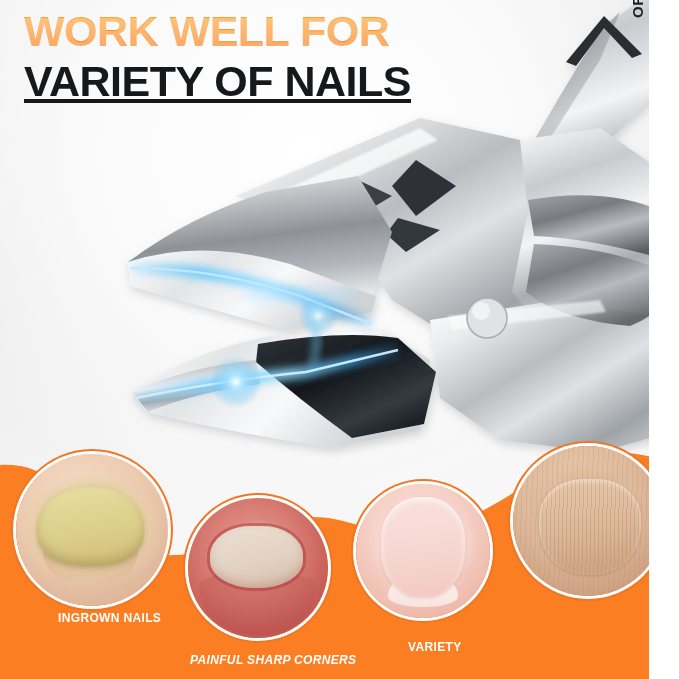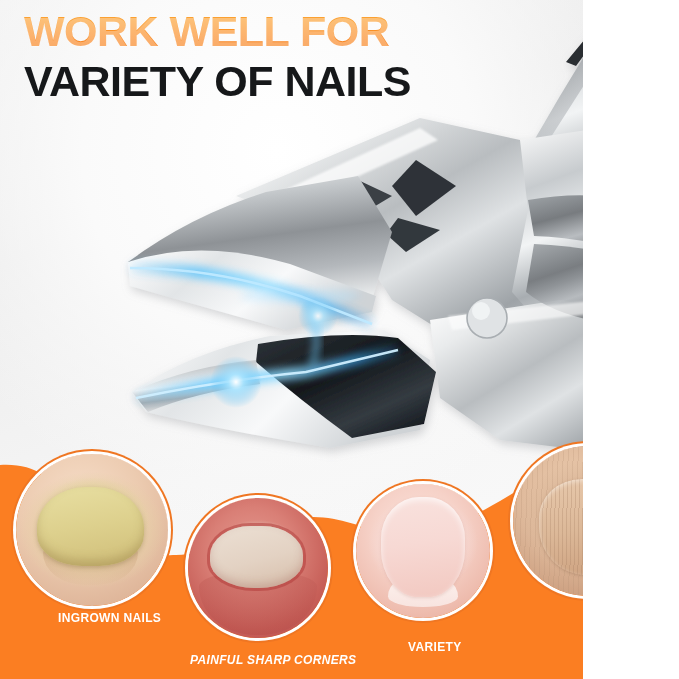--- a/index.html
+++ b/index.html
@@ -6,21 +6,21 @@
   * { margin:0; padding:0; box-sizing:border-box; }
   html, body {
     width:679px; height:679px;
     overflow:hidden;
     font-family:"Liberation Sans", sans-serif;
     background:#ffffff;
   }
 
   #stage {
     position:relative;
-    width:583px; height:679px;
+    width:649px; height:679px;
     overflow:hidden;
     background:linear-gradient(160deg,#f2f2f2 0%,#ececec 30%,#f6f6f6 62%,#fbfbfb 100%);
   }
 
   
   .backdrop-glow{
     position:absolute; left:-10%; top:-12%;
     width:120%; height:90%;
     background:radial-gradient(ellipse at 48% 38%, #ffffff 0%, #fafafa 38%, rgba(235,235,235,0) 72%);
     pointer-events:none;
@@ -32,20 +32,21 @@
   .hl-1 {
     font-size:43px; line-height:50px;
     background:linear-gradient(180deg,#fcb040 0%,#fb9a2b 34%,#f9831c 70%,#f57d18 100%);
     -webkit-background-clip:text; background-clip:text;
     color:transparent; -webkit-text-fill-color:transparent;
     text-shadow:0 1px 0 rgba(255,255,255,.35);
   }
   .hl-2 {
     font-size:43px; line-height:50px;
     color:#16181a;
+    text-decoration:underline;
   }
 
   
   .tool-layer { position:absolute; inset:0; z-index:20; }
   .tool-svg { position:absolute; left:0; top:0; width:679px; height:679px; }
 
   
   .off-mark{
     position:absolute; left:629px; top:18px;
     transform:rotate(-90deg); transform-origin:left top;

